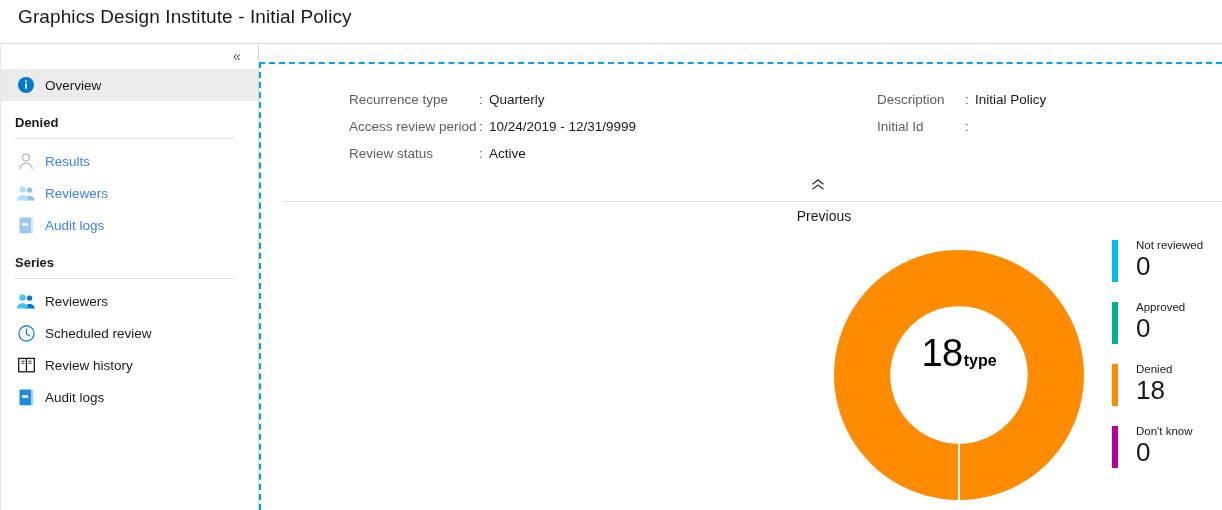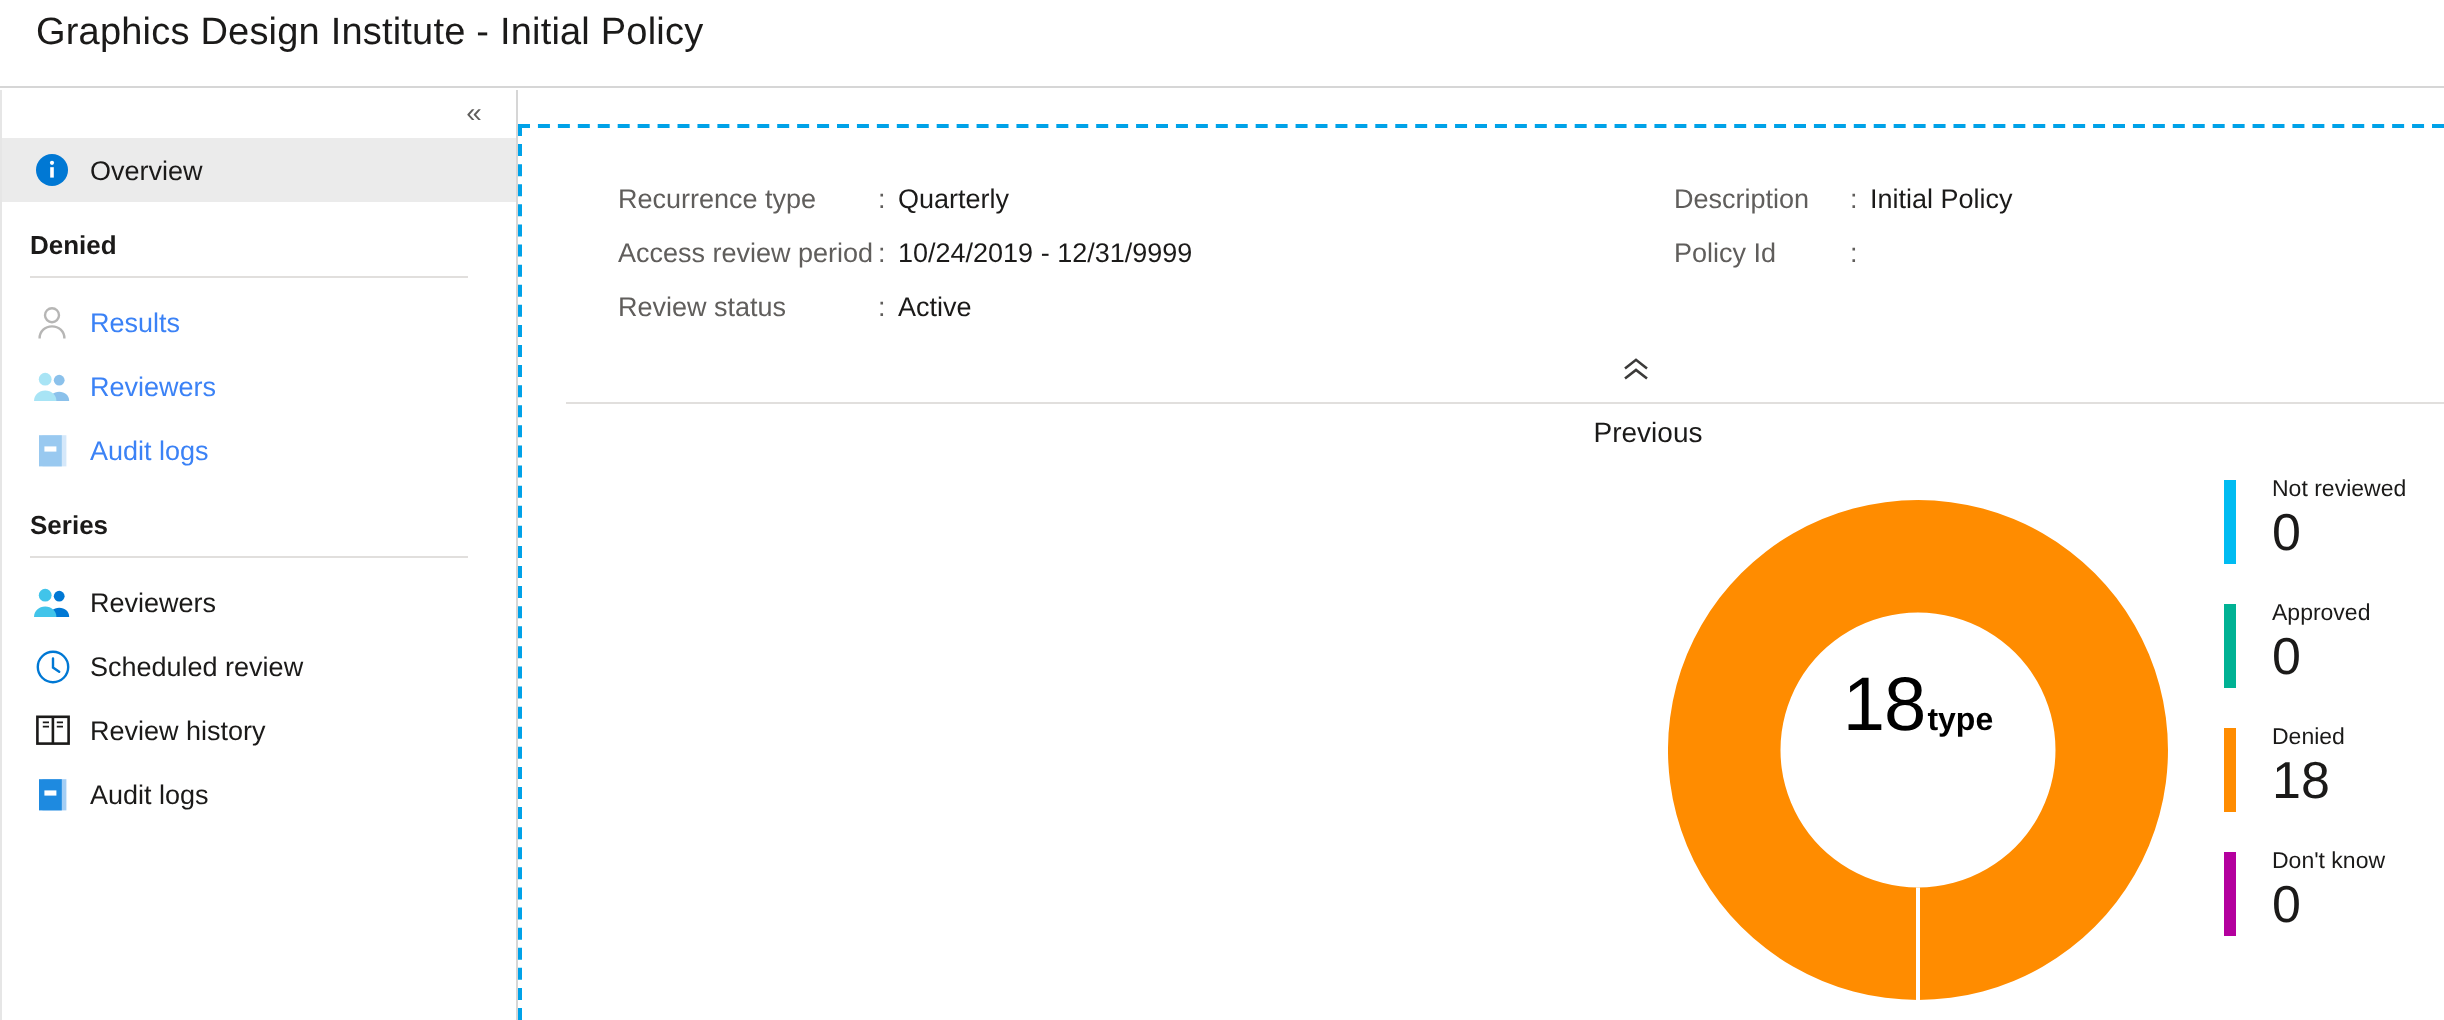--- a/index.html
+++ b/index.html
@@ -142,20 +142,21 @@
   .details {
     position: absolute;
     left: 0;
     top: 17px;
     width: 963px;
     height: 119px;
   }
   .kv-col {
     position: absolute;
     top: 30px;
+    margin-left: 40px;
   }
   .kv-col.left  { left: 50px; }
   .kv-col.right { left: 578px; }
   .kv-row {
     display: flex;
     align-items: baseline;
     height: 27px;
     font-size: 13.5px;
     white-space: nowrap;
   }
@@ -394,21 +395,21 @@
             <span class="kv-val">Active</span>
           </div>
         </div>
       <div class="kv-col right" id="kv-right">
           <div class="kv-row">
             <span class="kv-key">Description</span>
             <span class="kv-sep">:</span>
             <span class="kv-val">Initial Policy</span>
           </div>
           <div class="kv-row">
-            <span class="kv-key">Policy Id</span>
+            <span class="kv-key">Initial Id</span>
             <span class="kv-sep">:</span>
             <span class="kv-val"></span>
           </div>
         </div>
     </div>
 
     <div class="collapse-bar">
       <div class="collapse-chevron"><svg width="14" height="12" viewBox="0 0 14 12">
             <path d="M1.5 5.2 7 0.9l5.5 4.3M1.5 10.3 7 6l5.5 4.3" fill="none" stroke="#3b3a39" stroke-width="1.3"></path>
           </svg></div>

